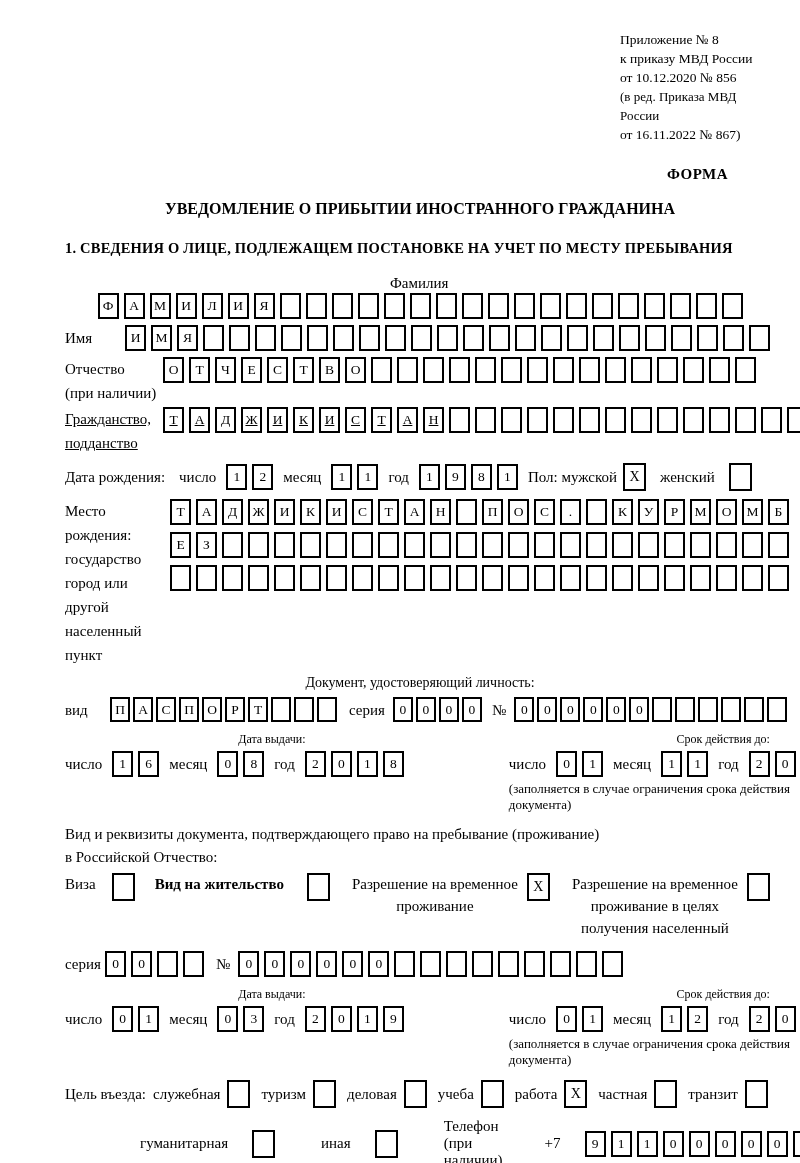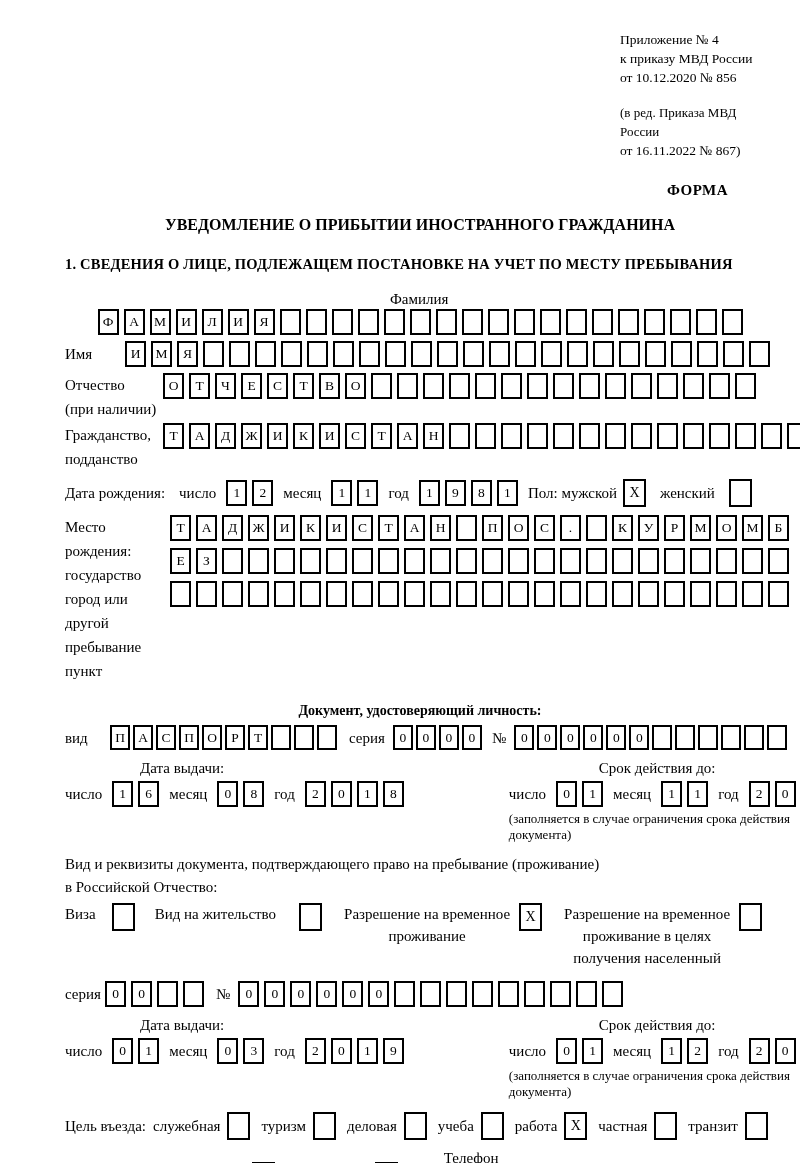--- a/index.html
+++ b/index.html
@@ -1,21 +1,21 @@
 <!DOCTYPE html>
 <html><head>
 <meta charset="utf-8">
 <style>
   html,body{margin:0;padding:0;background:#fff;color:#000;}
   body{width:800px;height:1163px;font-family:"Liberation Serif",serif;overflow:hidden;}
   .page{padding:30px 25px 0 65px;position:relative;}
 
   
   .annex{margin-left:555px;font-size:13.5px;line-height:19px;}
-  .annex .note{margin-top:16px;}
+  .annex .note{margin-top:0;}
   .form-label{margin-left:555px;text-align:center;font-weight:bold;font-size:15px;margin-top:22px;letter-spacing:.5px;}
 
   
   .title{text-align:center;font-weight:bold;font-size:16px;line-height:23px;margin-top:14px;}
   .blank-line{display:inline-block;width:62px;border-bottom:2px solid #222;height:14px;margin-left:22px;}
   .section-heading{font-weight:bold;font-size:14.5px;margin-top:20px;letter-spacing:.2px;}
 
   
   .row{display:flex;align-items:center;margin-top:6px;}
   .row.top{align-items:flex-start;}
@@ -32,44 +32,44 @@
   .stack{display:flex;flex-direction:column;gap:7px;}
 
   .checkbox{display:inline-block;width:19px;height:24px;border:2px solid #000;
     text-align:center;font-size:14px;line-height:24px;flex:0 0 auto;}
 
   
   .dategrp{display:flex;align-items:center;gap:10px;}
   .dates{display:flex;margin-top:10px;}
   .dates .col-l{margin-left:0;}
   .dates .col-r{margin-left:105px;}
-  .dates-title{font-size:15px;margin-left:75px;margin-bottom:4px;}
+  .dates-title{font-size:12px;margin-left:75px;margin-bottom:4px;text-align:center;}
   .col-r .dates-title{margin-left:90px;}
   .note{font-size:13px;margin-top:4px;}
-  .doc-heading{text-align:center;font-weight:bold;font-size:14px;margin-top:20px;}
+  .doc-heading{text-align:center;font-weight:normal;font-size:14px;margin-top:8px;}
 
   
   .res-lines{font-size:15px;line-height:23px;margin-top:10px;}
   .opts{display:flex;align-items:flex-start;margin-top:4px;gap:10px;}
   .opt{display:flex;align-items:flex-start;gap:9px;}
   .opt .olabel{font-size:15px;line-height:22px;text-align:center;}
 
   
   .purpose{display:flex;align-items:center;gap:7px;margin-top:12px;font-size:15px;}
   .purpose .checkbox{margin-right:4px;}
   .indent{margin-left:75px;}
   .gap18{margin-left:18px;}
 </style>
 </head>
 <body>
 
 <div class="page">
 
   <div class="annex">
-    <div>Приложение № 4</div>
+    <div>Приложение № 8</div>
     <div>к приказу МВД России</div>
     <div>от 10.12.2020 № 856</div>
     <div class="note">(в ред. Приказа МВД России</div>
     <div>от 16.11.2022 № 867)</div>
   </div>
   <div class="form-label">ФОРМА</div>
 
   <div class="title">
     <div>УВЕДОМЛЕНИЕ О ПРИБЫТИИ ИНОСТРАННОГО ГРАЖДАНИНА</div>
   </div>
@@ -163,21 +163,21 @@
         <span class="cell"></span>
         <span class="cell"></span>
         <span class="cell"></span>
         <span class="cell"></span>
         <span class="cell"></span>
         <span class="cell"></span>
         <span class="cell"></span>
       </div>
   </div>
 
-  <div class="row top" style="margin-top:2px;">
+  <div class="row top" style="margin-top:2px;text-decoration:underline;">
     <span class="lbl block w98">
       <div>Гражданство,</div>
       <div>подданство</div>
     </span>
     <div class="cells">
         <span class="cell">Т</span>
         <span class="cell">А</span>
         <span class="cell">Д</span>
         <span class="cell">Ж</span>
         <span class="cell">И</span>
@@ -229,21 +229,21 @@
     <span class="checkbox" style="margin-left:6px;">X</span>
     <span class="lbl" style="margin-left:14px;">женский</span>
     <span class="checkbox" style="margin-left:14px;"></span>
   </div>
 
   <div class="row top" style="margin-top:8px;">
     <span class="lbl block w105">
       <div>Место рождения:</div>
       <div>государство</div>
       <div>город или другой</div>
-      <div>пребывание пункт</div>
+      <div>населенный пункт</div>
     </span>
     <div class="stack">
       <div class="cells">
           <span class="cell">Т</span>
           <span class="cell">А</span>
           <span class="cell">Д</span>
           <span class="cell">Ж</span>
           <span class="cell">И</span>
           <span class="cell">К</span>
           <span class="cell">И</span>
@@ -411,21 +411,21 @@
   <div class="res-lines">
     <div>Вид и реквизиты документа, подтверждающего право на пребывание (проживание)</div>
     <div>в Российской Отчество:</div>
   </div>
 
   <div class="opts">
     <div class="opt" style="gap:16px;">
       <span class="olabel">Виза</span>
       <span class="checkbox"></span>
     </div>
-    <div class="opt" style="margin-left:10px;">
+    <div class="opt" style="margin-left:10px;font-weight:bold;">
       <span class="olabel">Вид на жительство</span>
       <span class="checkbox" style="margin-left:14px;"></span>
     </div>
     <div class="opt" style="margin-left:12px;">
       <span class="olabel">
         <div>Разрешение на временное</div>
         <div>проживание</div>
       </span>
       <span class="checkbox">X</span>
     </div>

